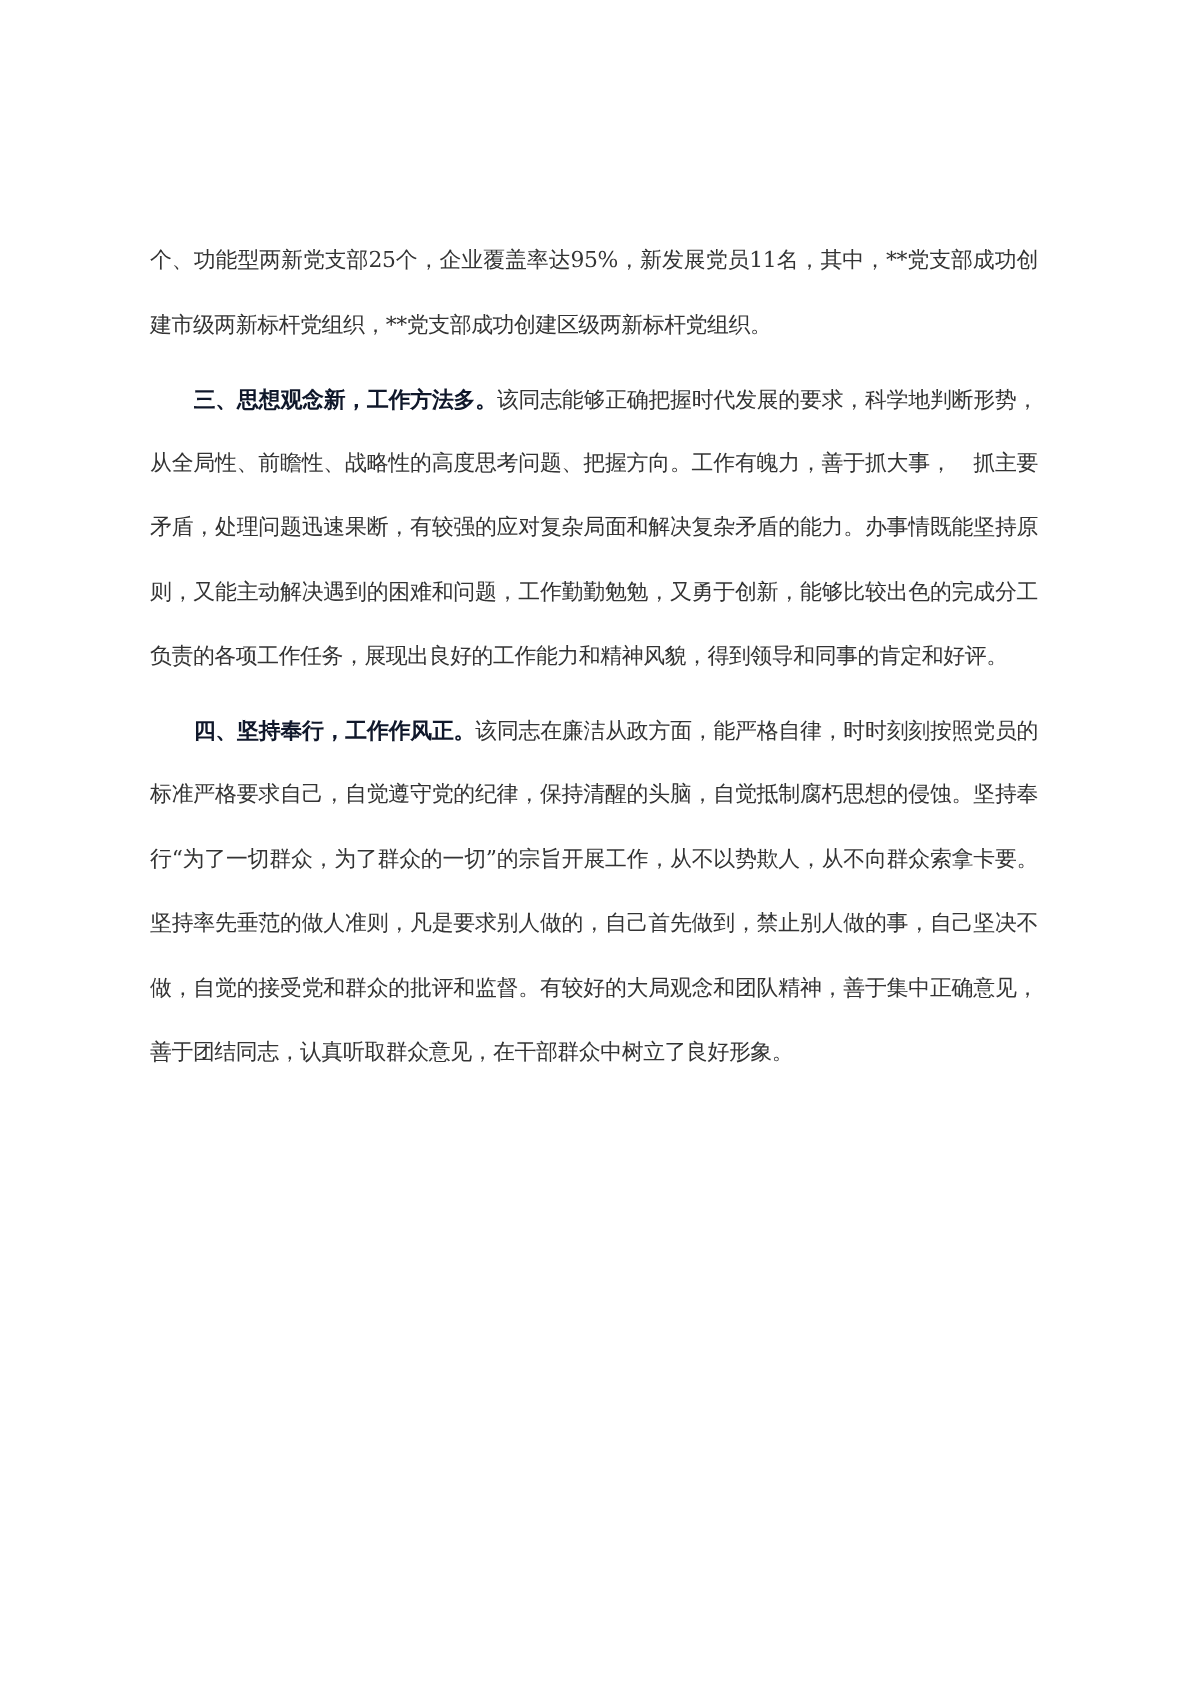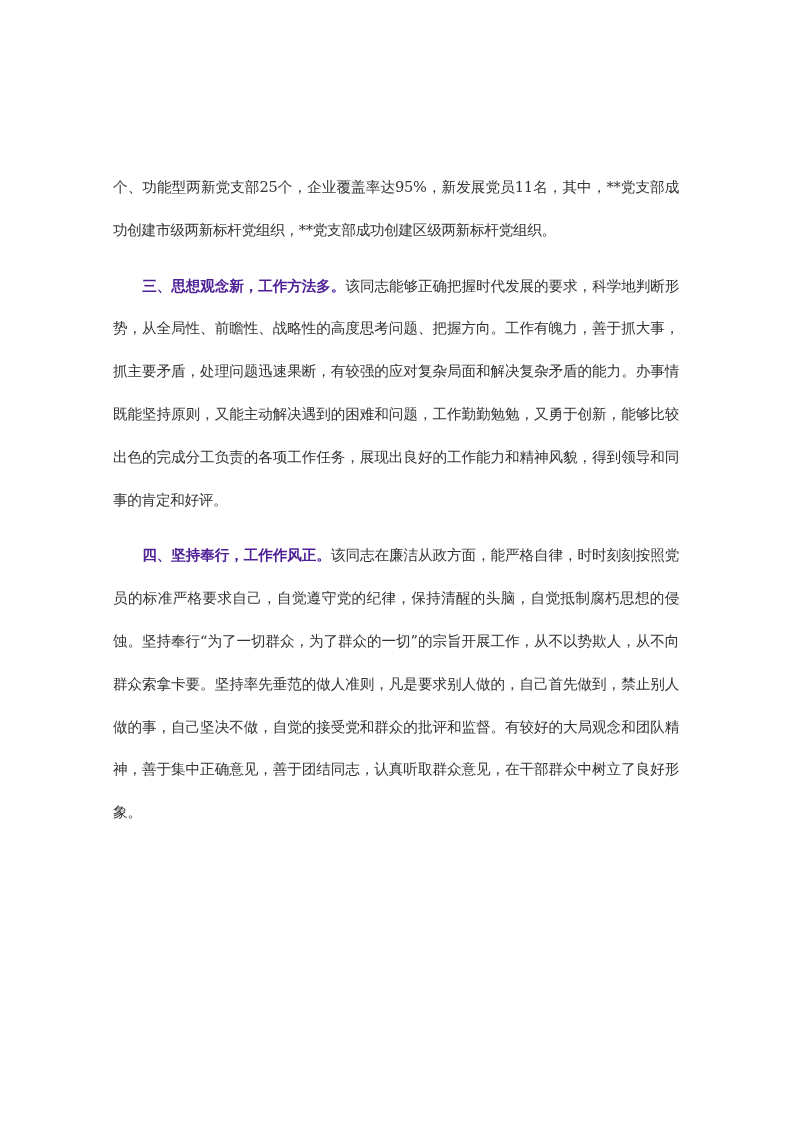--- a/index.html
+++ b/index.html
@@ -15,35 +15,35 @@
       font-family: "DejaVu Serif", "Liberation Serif", serif;
       color: #333333;
     }
     .page {
       position: absolute;
       left: 100px;
       top: 153px;
       width: 592px;
     }
     .para {
-      margin: 13px;
+      margin: 0;
       font-size: 14.6px;
       line-height: 42.8px;
       text-align: justify;
       letter-spacing: -0.3px;
     }
     .para.indent {
       text-indent: 2em;
     }
     .para + .para {
       margin-top: 7px;
     }
     .lead {
       font-weight: bold;
-      color: #4c1d95;
+      color: #0f172a;
     }
   </style>
 </head>
 <body>
 
 <div class="page">
   <p class="para">
     <span>个、功能型两新党支部25个，企业覆盖率达95%，新发展党员11名，其中，**党支部成功创建市级两新标杆党组织，**党支部成功创建区级两新标杆党组织。</span>
   </p>
   <p class="para indent">

